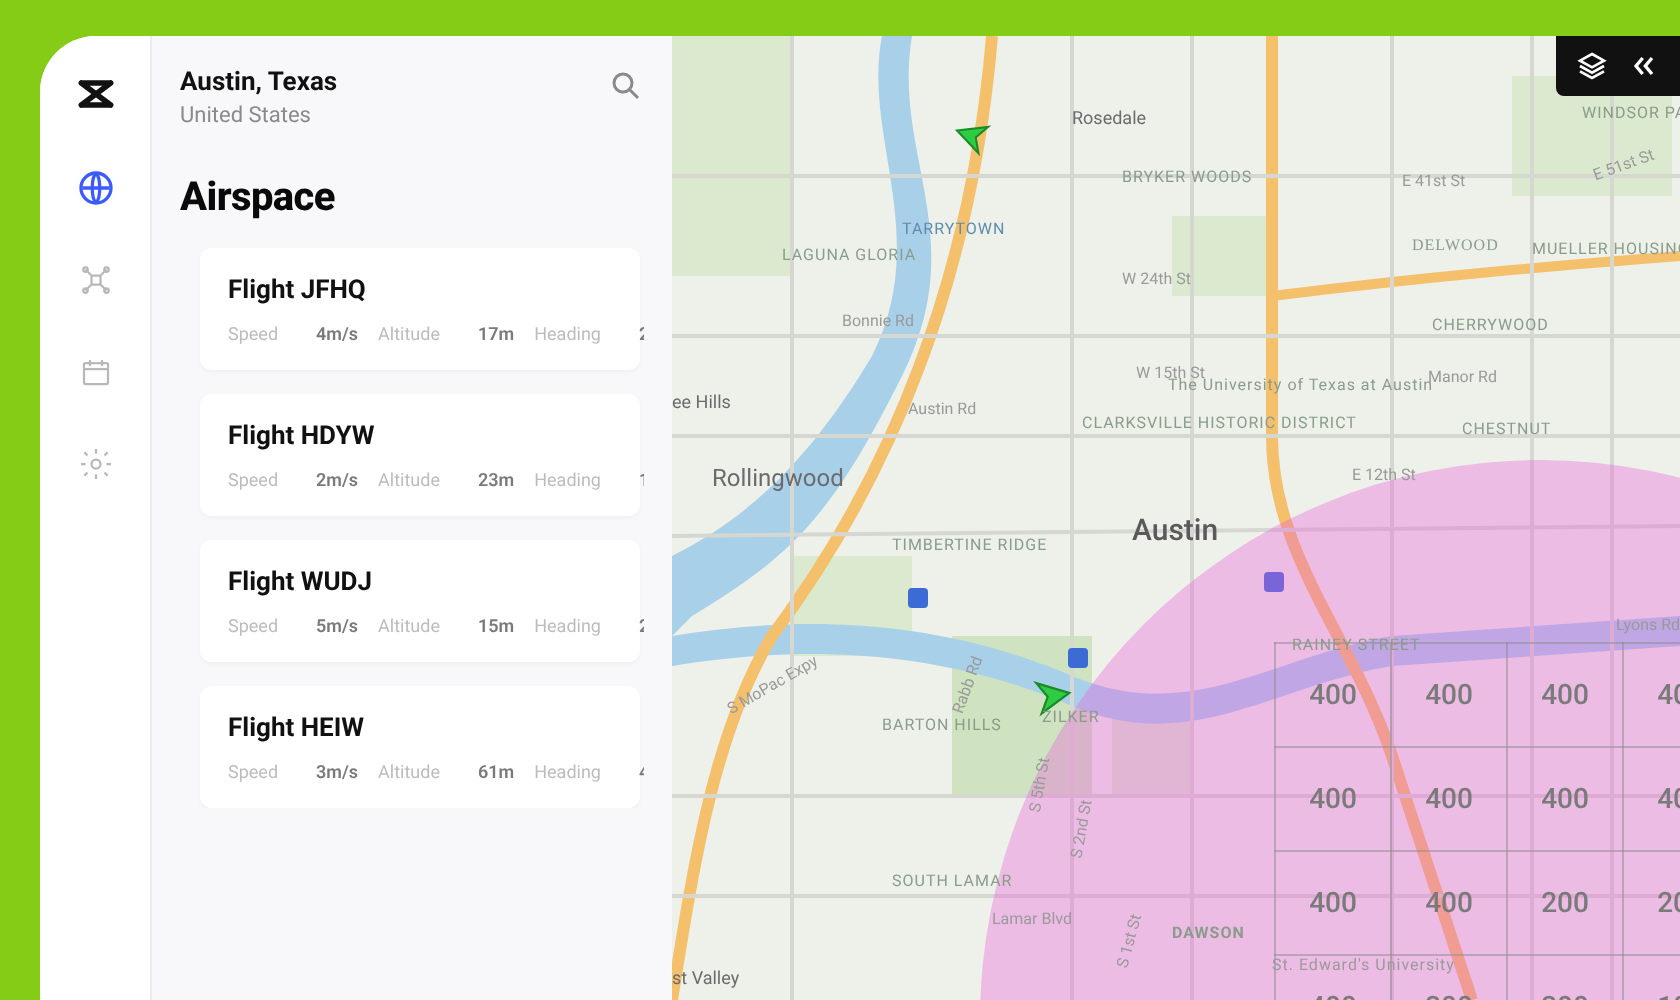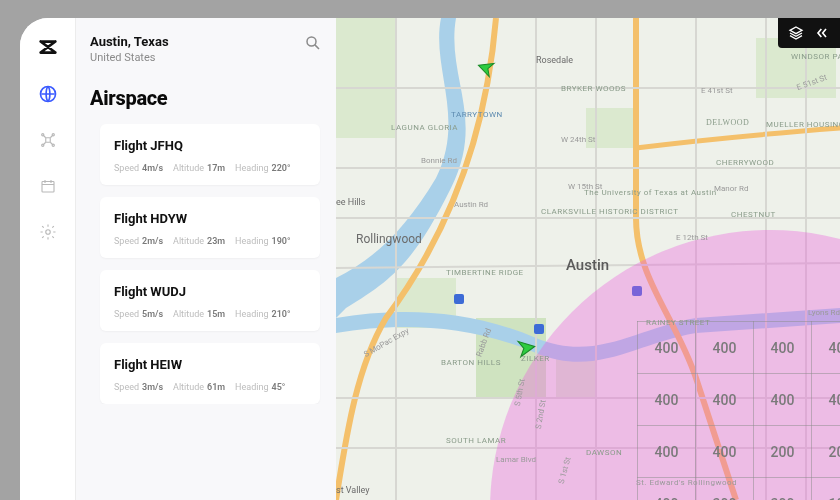--- a/index.html
+++ b/index.html
@@ -1,18 +1,18 @@
 <!DOCTYPE html>
 <html><head>
 <meta charset="utf-8">
 <style>
   * { box-sizing: border-box; margin: 0; padding: 0; }
   html, body { width: 840px; height: 500px; overflow: hidden; font-family: -apple-system, BlinkMacSystemFont, "Segoe UI", Roboto, sans-serif; }
   .device-frame {
-    width: 840px; height: 500px; background: #a3a3a3; position: relative;
+    width: 840px; height: 500px; background: #84cc16; position: relative;
   }
   .screen {
     position: absolute; top: 18px; left: 20px; right: 0; bottom: 0;
     background: #f5f5f7; border-top-left-radius: 28px; overflow: hidden;
     display: flex;
   }
   
   .nav-rail {
     width: 56px; background: #fff; border-right: 1px solid #ececec;
     display: flex; flex-direction: column; align-items: center; padding-top: 18px;
@@ -32,21 +32,21 @@
   .search-btn { width: 18px; height: 18px; color: #8a8a8a; cursor: pointer; }
   .panel-title { font-size: 20px; font-weight: 800; color: #0a0a0a; margin-top: 22px; margin-bottom: 14px; letter-spacing: -0.3px;}
   .flight-list { display:flex; flex-direction: column; gap: 12px; overflow-y: auto; padding-left: 10px; padding-right: 2px;}
   .flight-card {
     background: #fff; border-radius: 6px; padding: 14px 14px 12px 14px;
     box-shadow: 0 1px 2px rgba(0,0,0,0.04);
   }
   .flight-name { font-size: 13px; font-weight: 700; color: #111; margin-bottom: 10px; }
   .flight-meta { display:flex; gap: 10px; font-size: 9px; color: #b0b0b0; }
   .flight-meta .lbl { color: #bcbcbc; margin-right: 3px; }
-  .flight-meta .val { color: #7a7a7a; font-weight: 600; }
+  .flight-meta .val { color: #7a7a7a; font-weight: 600; margin-left: 16px; }
   
   .map-area {
     flex: 1; position: relative; overflow: hidden; background: #e9ede4;
   }
   .map-svg { position:absolute; inset:0; width:100%; height:100%; }
   .map-label { position:absolute; font-size: 10px; color: #6b6b6b; white-space: nowrap; }
   .map-label.big { font-size: 15px; font-weight: 500; color: #5a5a5a; }
   .map-label.small { font-size: 8px; color: #8a9c8a; letter-spacing: 0.5px; }
   .map-label.road { font-size: 8px; color: #9a9a9a; }
   .altitude-grid {
@@ -256,22 +256,22 @@
       <div class="map-label small" style="left:455px; top:34px;">WINDSOR PARK</div>
       <div class="map-label small" style="left:370px; top:100px;font-family:Liberation Serif, serif;">DELWOOD</div>
       <div class="map-label small" style="left:380px; top:140px;">CHERRYWOOD</div>
       <div class="map-label small" style="left:430px; top:102px;">MUELLER HOUSING</div>
       <div class="map-label small" style="left:395px; top:192px;">CHESTNUT</div>
       <div class="map-label small" style="left:205px; top:190px; width:72px; text-align:center; line-height:1.1;">CLARKSVILLE HISTORIC DISTRICT</div>
       <div class="map-label small" style="left:110px; top:250px;">TIMBERTINE RIDGE</div>
       <div class="map-label small" style="left:105px; top:340px;">BARTON HILLS</div>
       <div class="map-label small" style="left:185px; top:336px;">ZILKER</div>
       <div class="map-label small" style="left:110px; top:418px;">SOUTH LAMAR</div>
-      <div class="map-label small" style="left:250px; top:430px;">DAWSON</div>
-      <div class="map-label small" style="left:300px; top:460px; color:#9a9a9a;">St. Edward's Rollingwood</div>
+      <div class="map-label small" style="left:250px; top:444px;font-weight:bold;">DAWSON</div>
+      <div class="map-label small" style="left:300px; top:460px; color:#9a9a9a;">St. Edward's University</div>
       <div class="map-label small" style="left:248px; top:170px; width:120px; text-align:center;">The University of Texas at Austin</div>
       <div class="map-label small" style="left:310px; top:300px;">RAINEY STREET</div>
       <div class="map-label small" style="left:55px; top:105px;">LAGUNA GLORIA</div>
       <div class="map-label" style="left:0px; top:179px; font-size:9px;">ee Hills</div>
       <div class="map-label" style="left:0px; top:467px; font-size:9px;">st Valley</div>
 
       <div class="map-label road" style="left:85px; top:138px;">Bonnie Rd</div>
       <div class="map-label road" style="left:118px; top:182px;">Austin Rd</div>
       <div class="map-label road" style="left:232px; top:148px;margin-top:16px;">W 15th St</div>
       <div class="map-label road" style="left:340px; top:215px;">E 12th St</div>

